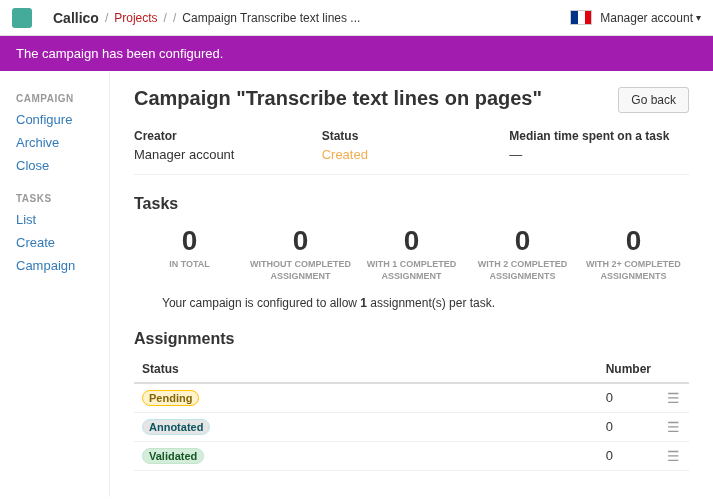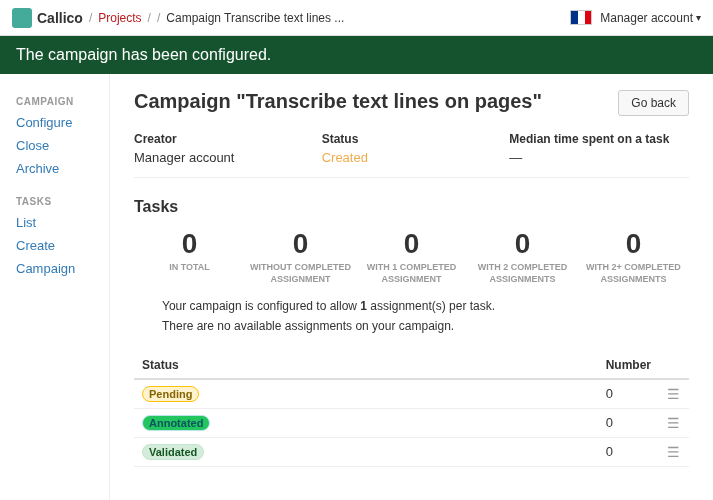--- a/index.html
+++ b/index.html
@@ -1,34 +1,34 @@
 <!DOCTYPE html>
 <html><head>
   <meta charset="utf-8">
   <style>
     * { box-sizing: border-box; margin: 0; padding: 0; }
     body { font-family: Arial, sans-serif; font-size: 13px; color: #333; background: #fff; width: 713px; min-height: 500px; }
 
     
     .header { display: flex; align-items: center; height: 36px; background: #fff; border-bottom: 1px solid #ddd; padding: 0 12px; gap: 6px; }
-    .header-logo { display: flex; align-items: center; gap: 5px; font-weight: bold; font-size: 14px; color: #333; }
+    .header-logo { display: flex; align-items: center; gap: 21px; font-weight: bold; font-size: 14px; color: #333; }
     .header-logo .logo-icon { width: 20px; height: 20px; background: #4a9; border-radius: 3px; display: inline-block; }
     .header-sep { color: #999; font-size: 12px; }
     .header-link { color: #b91c1c; font-size: 12px; text-decoration: none; }
     .header-current { color: #333; font-size: 12px; }
     .header-right { margin-left: auto; display: flex; align-items: center; gap: 8px; }
     .flag { width: 22px; height: 15px; display: inline-flex; overflow: hidden; border: 1px solid #ccc; }
     .flag-blue { background: #003189; width: 33%; height: 100%; }
     .flag-white { background: #fff; width: 34%; height: 100%; }
     .flag-red { background: #e1000f; width: 33%; height: 100%; }
     .manager-account { font-size: 12px; color: #333; cursor: pointer; display: flex; align-items: center; gap: 3px; }
     .chevron-down { font-size: 10px; }
 
     
-    .alert-success { background: #14532d; color: #fff; padding: 10px 16px; font-size: 16px; }
+    .alert-success { background: #a21caf; color: #fff; padding: 10px 16px; font-size: 13px; }
 
     
     .layout { display: flex; min-height: calc(500px - 36px - 38px); }
 
     
     .sidebar { width: 110px; padding: 16px 0; border-right: 1px solid #eee; flex-shrink: 0; }
     .sidebar-section-title { font-size: 10px; font-weight: bold; color: #999; text-transform: uppercase; padding: 6px 16px 4px; letter-spacing: 0.5px; }
     .sidebar-item { display: block; padding: 4px 16px; font-size: 13px; color: #337ab7; cursor: pointer; text-decoration: none; }
 
     
@@ -58,21 +58,21 @@
     .tasks-note { font-size: 12px; color: #333; margin-bottom: 16px; line-height: 1.6; margin-left: 28px; }
     .tasks-note strong { font-weight: bold; }
 
     
     .assignments-title { font-size: 16px; font-weight: bold; margin-bottom: 8px; color: #333; }
     .assignments-table { width: 100%; border-collapse: collapse; }
     .assignments-table th { text-align: left; font-size: 12px; font-weight: bold; padding: 6px 8px; border-bottom: 2px solid #ddd; }
     .assignments-table td { padding: 6px 8px; font-size: 13px; border-bottom: 1px solid #eee; vertical-align: middle; }
     .status-badge { display: inline-block; padding: 1px 6px; border-radius: 8px; font-size: 11px; font-weight: bold; }
     .status-pending { background: #fff3cd; color: #856404; border: 1px solid #ffc107; }
-    .status-annotated { background: #22c55e; color: #0c5460; border: 1px solid #bee5eb; }
+    .status-annotated { background: #e5e5e5; color: #0c5460; border: 1px solid #bee5eb; }
     .status-validated { background: #d4edda; color: #155724; border: 1px solid #c3e6cb; }
     .menu-icon { color: #999; font-size: 14px; cursor: pointer; }
     .number-col { width: 60px; }
     .action-col { width: 30px; }
   </style>
 </head>
 <body>
 
 <div class="header">
   <div class="header-logo">
@@ -99,22 +99,22 @@
 
 <div class="alert-success">
   <span>The campaign has been configured.</span>
 </div>
 
 <div class="layout">
 
   <div class="sidebar">
     <div class="sidebar-section-title">CAMPAIGN</div>
     <a class="sidebar-item">Configure</a>
+    <a class="sidebar-item">Archive</a>
     <a class="sidebar-item">Close</a>
-    <a class="sidebar-item">Archive</a>
     <div class="sidebar-section-title" style="margin-top:10px;">TASKS</div>
     <a class="sidebar-item">List</a>
     <a class="sidebar-item">Create</a>
     <a class="sidebar-item">Campaign</a>
   </div>
 
   <div class="main">
 
     <div class="page-title-row">
       <h1 class="page-title">Campaign "Transcribe text lines on pages"</h1>
@@ -155,23 +155,23 @@
         <div class="stat-label">WITH 2 COMPLETED ASSIGNMENTS</div>
       </div>
       <div class="stat-col">
         <div class="stat-number">0</div>
         <div class="stat-label">WITH 2+ COMPLETED ASSIGNMENTS</div>
       </div>
     </div>
 
     <div class="tasks-note">
       <span>Your campaign is configured to allow </span><strong>1</strong><span> assignment(s) per task.</span><br>
-      <span>There are no available assignments on your campaign.</span>
-    </div>
-
+    </div>
+
+    <div class="assignments-title">Assignments</div>
     <table class="assignments-table">
       <thead>
         <tr>
           <th>Status</th>
           <th class="number-col">Number</th>
           <th class="action-col"></th>
         </tr>
       </thead>
       <tbody id="assignments-tbody">
       <tr>

